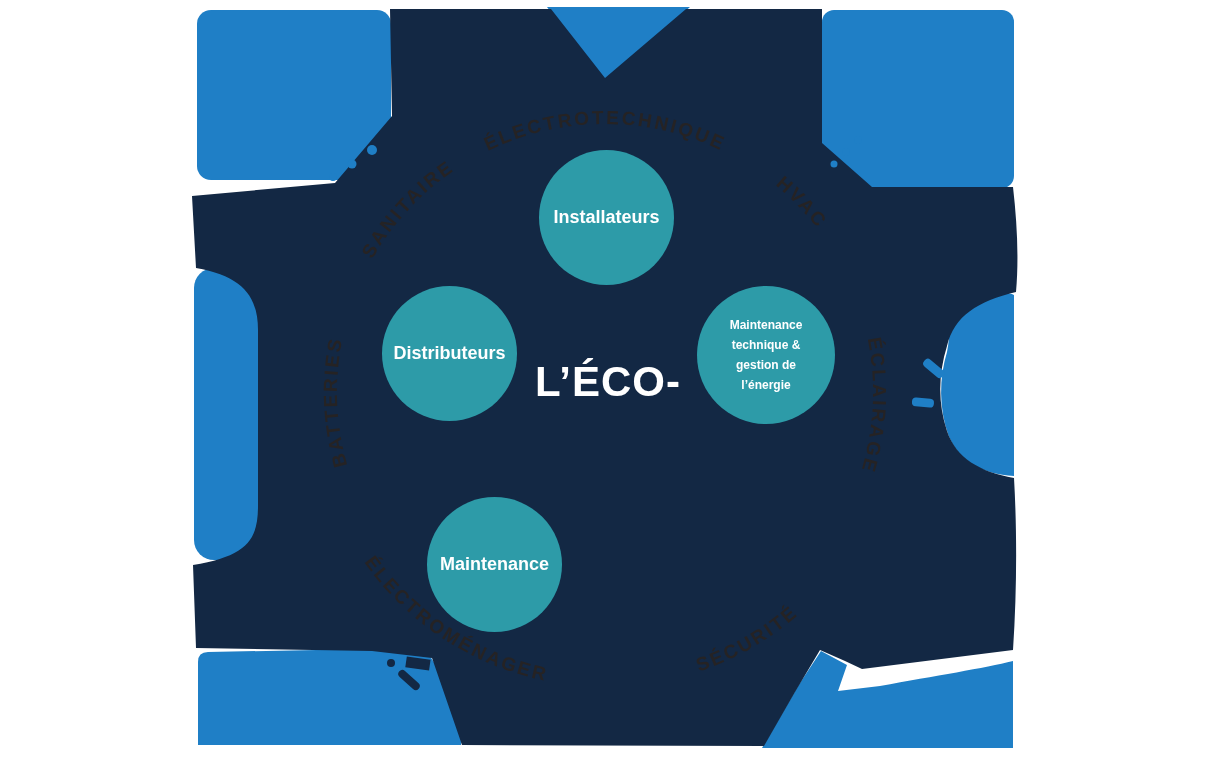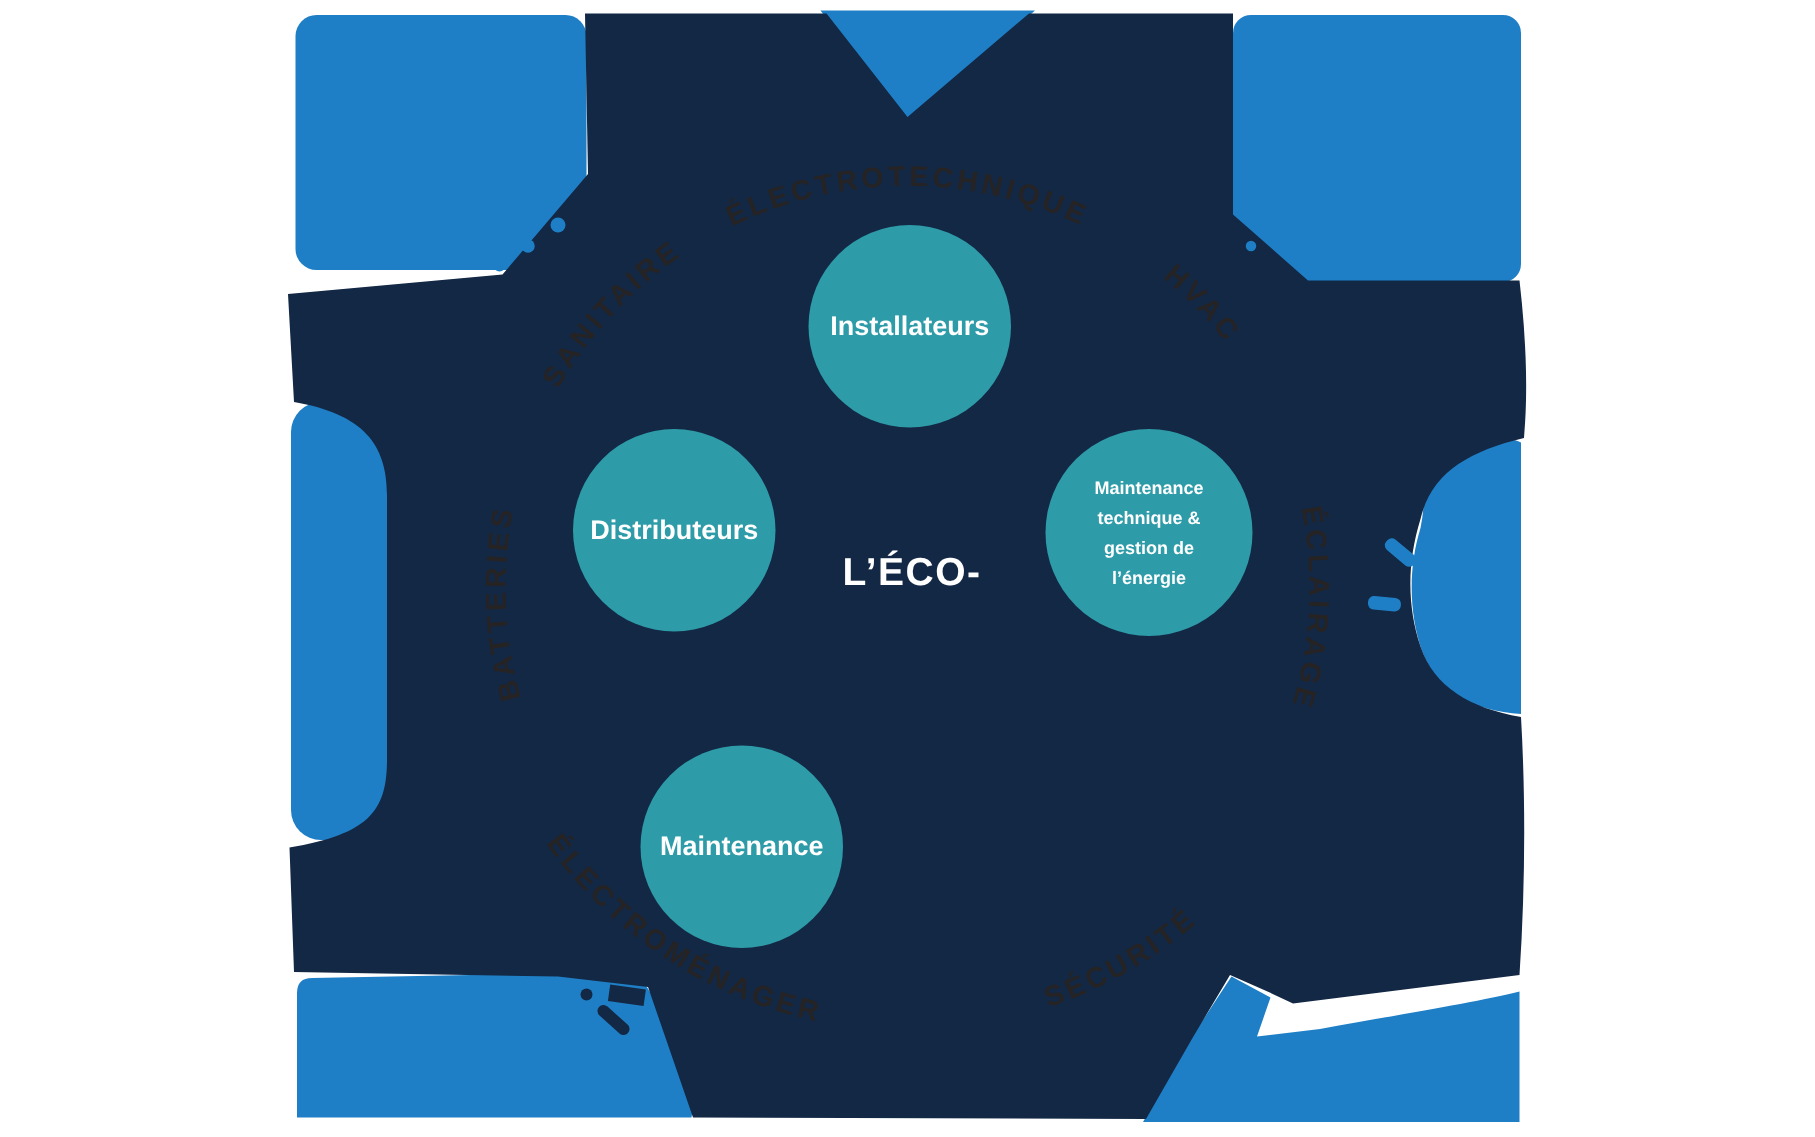--- a/index.html
+++ b/index.html
@@ -7,21 +7,21 @@
   .stage{position:relative;width:1210px;height:758px;background:#ffffff;}
   .stage svg{position:absolute;left:0;top:0;}
   .ring-label{font-family:"Liberation Sans",sans-serif;font-size:19px;font-weight:700;
     letter-spacing:2.5px;fill:#2a221e;opacity:.82;}
   .node{position:absolute;border-radius:50%;background:#2d9ba8;display:flex;
     align-items:center;justify-content:center;text-align:center;color:#ffffff;
     font-weight:700;font-size:18px;line-height:21px;}
   .node.small-text{font-size:12px;line-height:20px;}
   .node .lbl{display:block;width:112px;}
   .center-title{position:absolute;left:508px;top:360px;width:200px;text-align:center;
-    color:#ffffff;font-weight:700;font-size:26px;line-height:43px;letter-spacing:1px;}
+    color:#ffffff;font-weight:700;font-size:42px;line-height:43px;letter-spacing:1px;}
   .center-title span{display:block;}
 </style>
 </head>
 <body>
 
 <div class="stage">
 
   <svg width="1210" height="758" viewBox="0 0 1210 758">
 
     <g>

